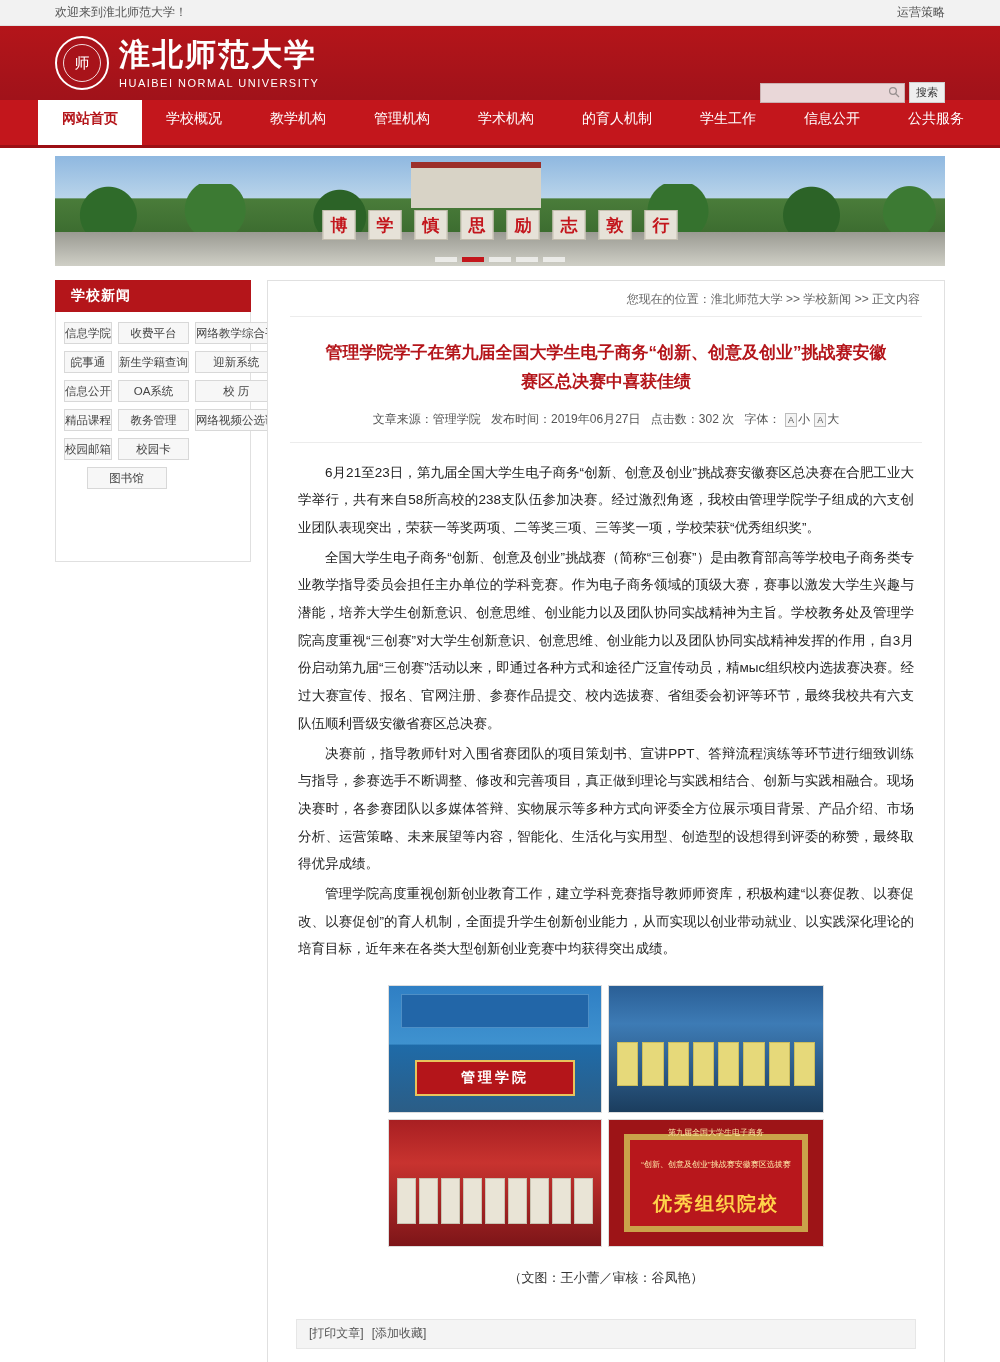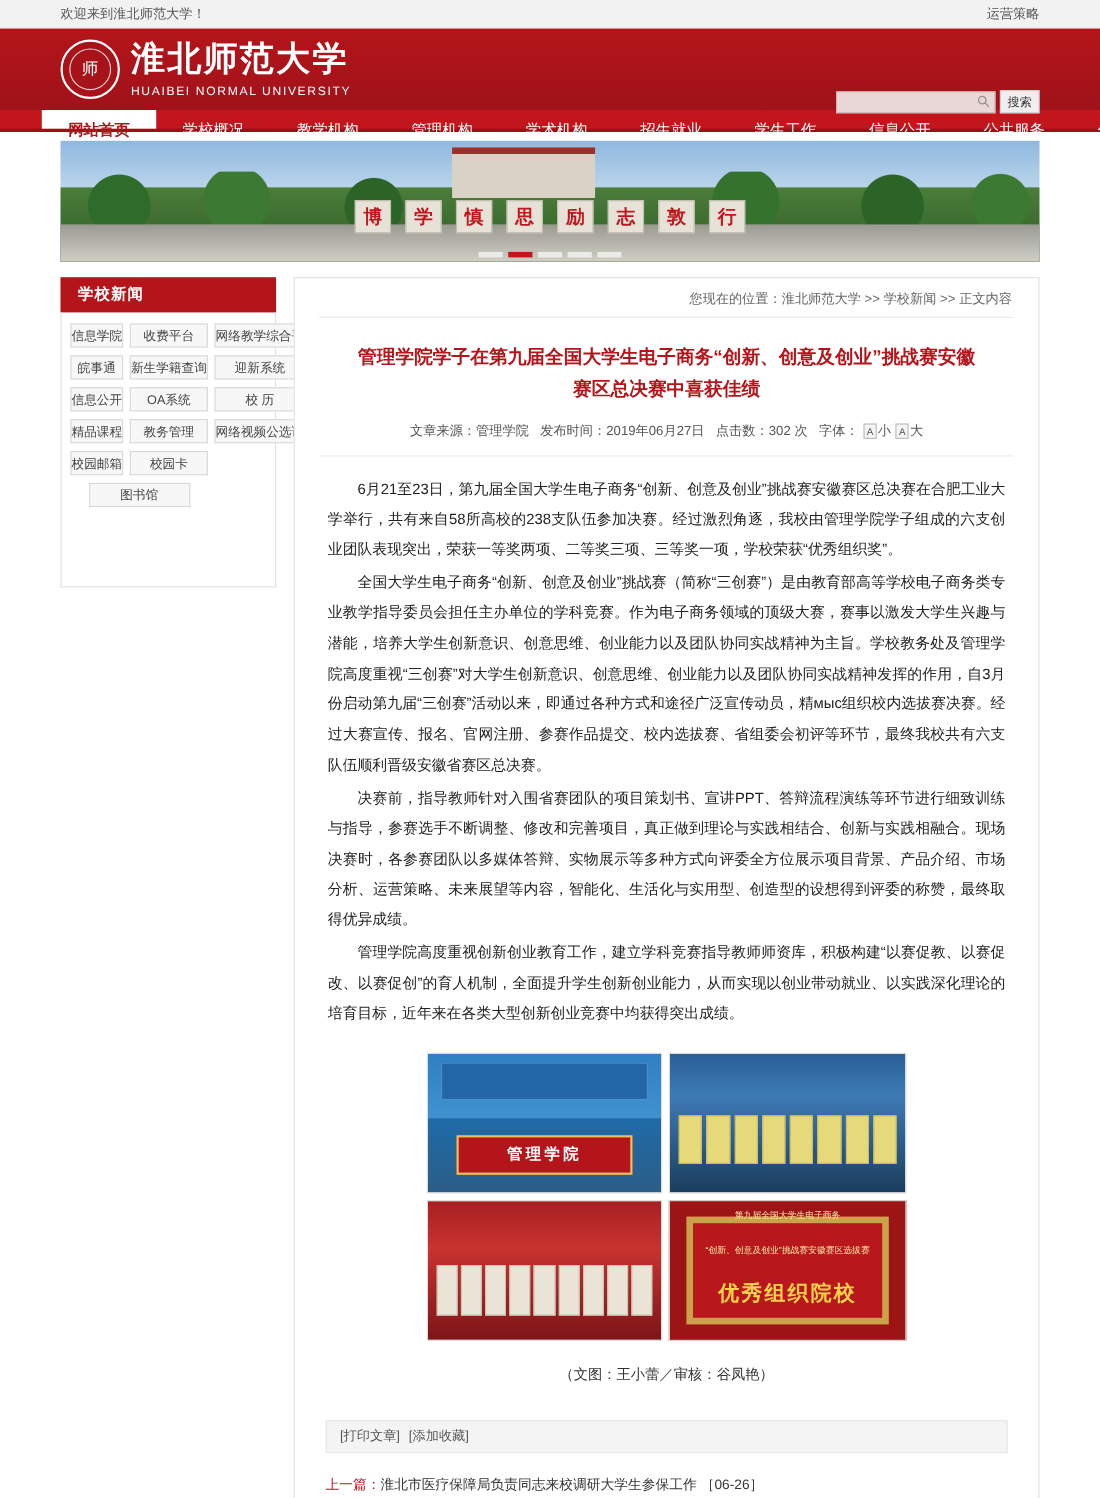--- a/index.html
+++ b/index.html
@@ -75,21 +75,21 @@
     padding: 0 20px 0 4px; font-size: 11px; color: #444;
   }
   .search-btn {
     background: #efefef; border: 1px solid #cfcfcf;
     font-size: 11px; padding: 2px 6px; color: #333; cursor: pointer;
   }
   .search-icon { position: absolute; left: 128px; top: 3px; opacity: .55; }
 
   
   .nav {
-    height: 20px;
+    height: 48px;
     background: #c3161c;
     display: flex;
     padding-left: 38px;
     border-bottom: 3px solid #9c0f14;
   }
   .nav-item {
     color: #fff; font-size: 14px;
     padding: 0 24px;
     line-height: 36px;
     cursor: pointer;
@@ -161,21 +161,21 @@
     min-height: 250px;
   }
   .side-links {
     display: grid; grid-template-columns: 1fr 1fr 1fr; gap: 7px 6px;
   }
   .side-link {
     border: 1px solid #d8d8d8; background: #f7f7f7;
     height: 22px; display: flex; align-items: center; justify-content: center;
     font-size: 11.5px; color: #444; cursor: pointer; white-space: nowrap;
   }
-  .side-link.wide { grid-column: span 2; width: 92px; margin: 0 auto; }
+  .side-link.wide { grid-column: span 2; width: 80px; margin: 0 auto; }
 
   .main {
     flex: 1;
     border: 1px solid #e0e0e0;
     padding: 0 22px 26px 22px;
     background: #fff;
   }
   .breadcrumb {
     text-align: right; font-size: 12px; color: #666;
     padding: 10px 2px 8px 0;
@@ -299,21 +299,21 @@
       <button class="search-btn">搜索</button>
     </div>
   </div>
 
   <div class="nav">
     <div class="nav-item active">网站首页</div>
     <div class="nav-item">学校概况</div>
     <div class="nav-item">教学机构</div>
     <div class="nav-item">管理机构</div>
     <div class="nav-item">学术机构</div>
-    <div class="nav-item">招生就业</div>
+    <div class="nav-item">的育人机制</div>
     <div class="nav-item">学生工作</div>
     <div class="nav-item">信息公开</div>
     <div class="nav-item">公共服务</div>
     <div class="nav-item">信息门户</div>
   </div>
 
   <div class="banner-wrap">
     <div class="banner">
       <div class="building"></div>
       <div class="trees"></div>

